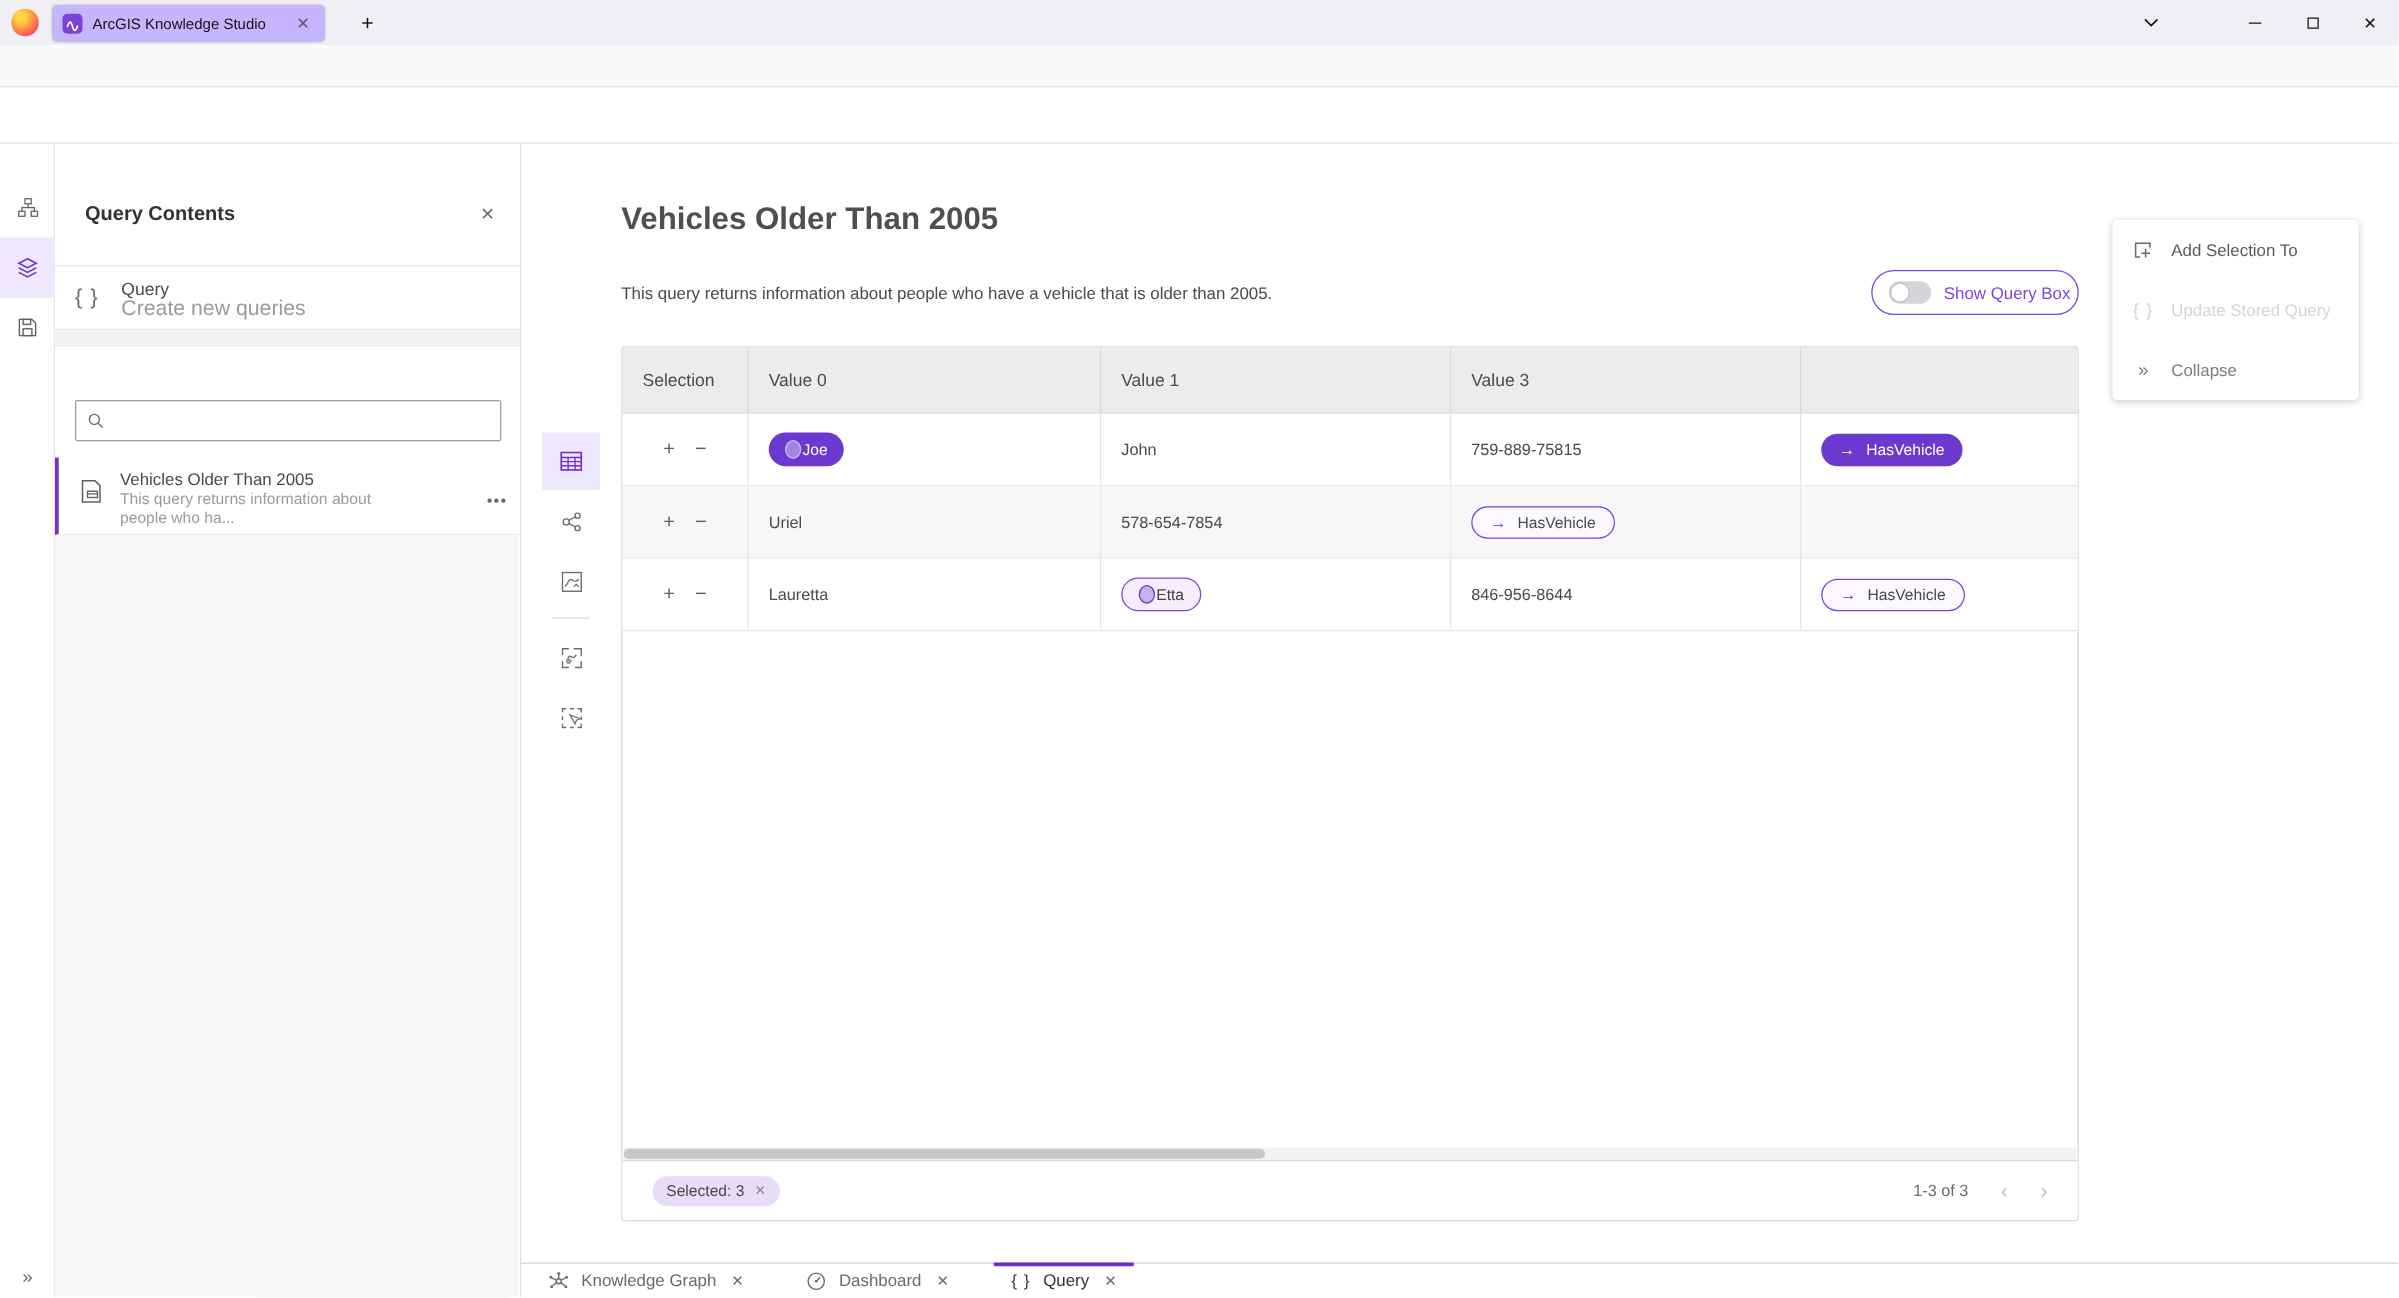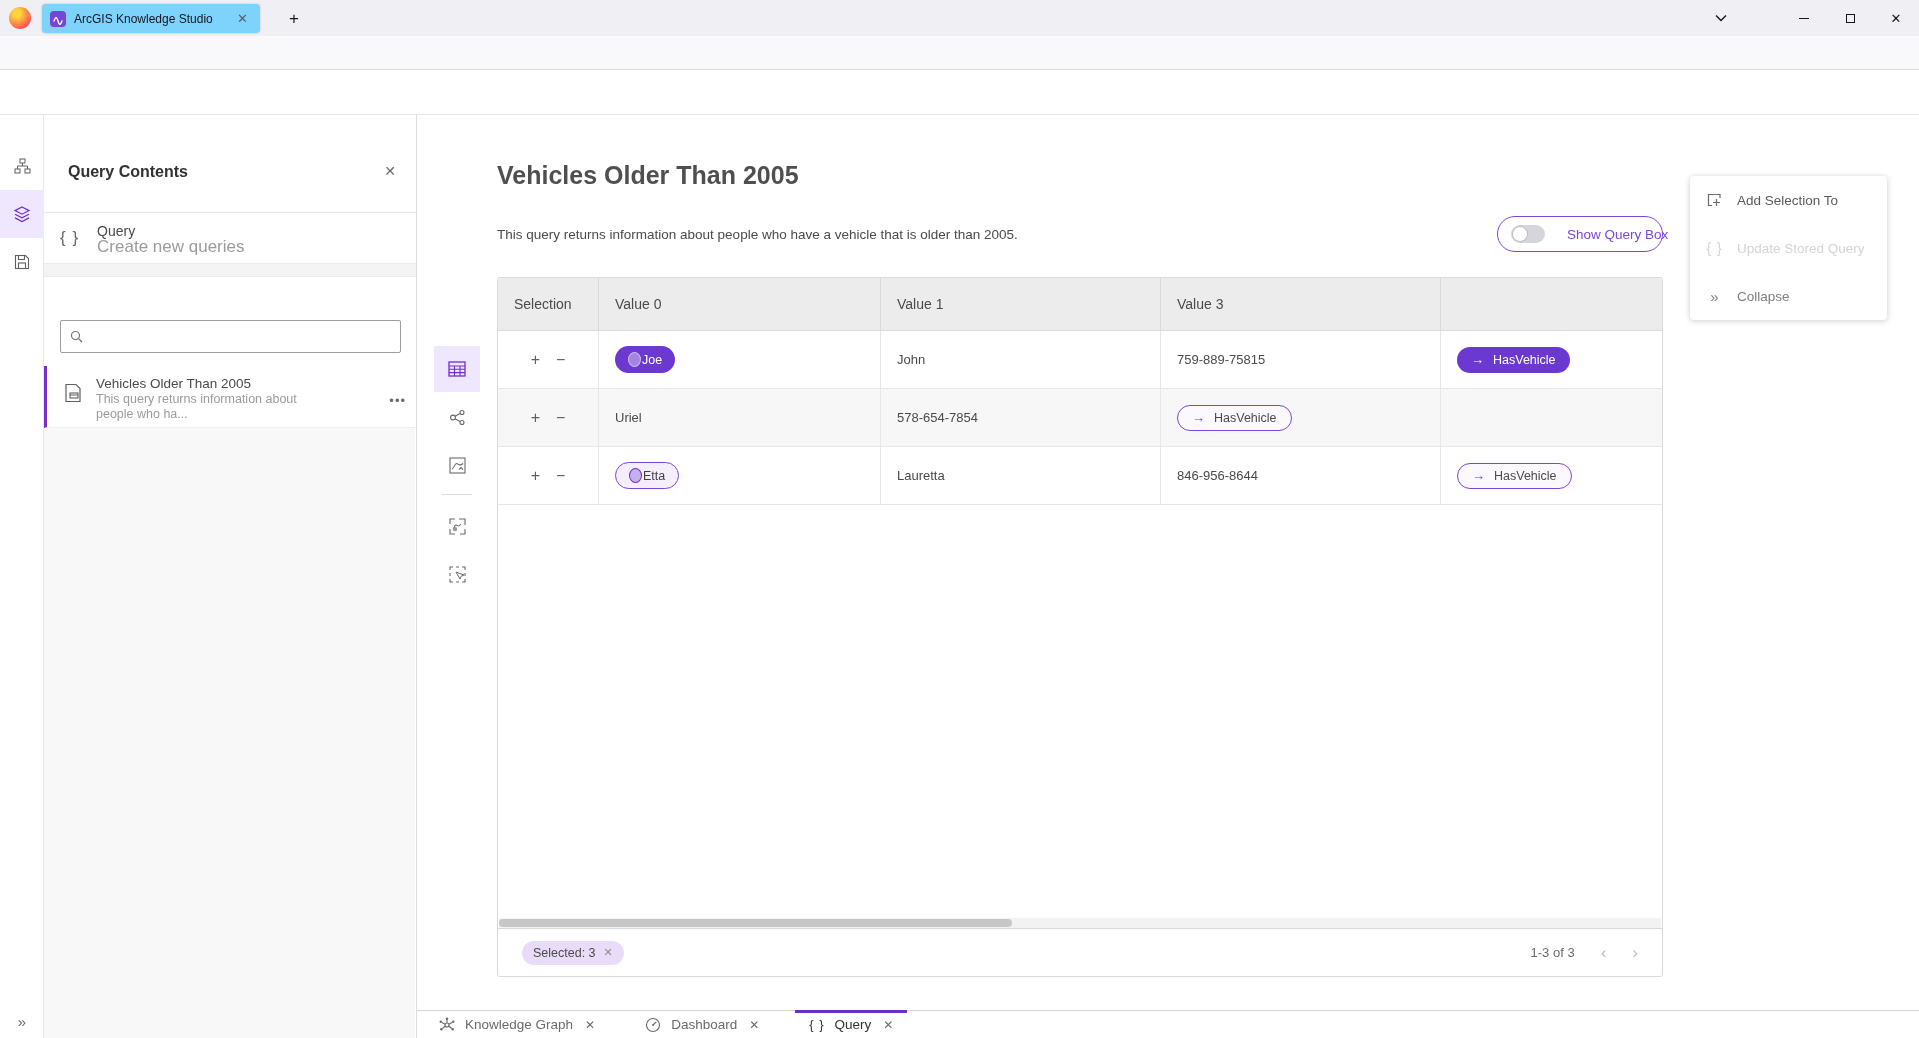--- a/index.html
+++ b/index.html
@@ -8,21 +8,21 @@
     font-family:"Liberation Sans", sans-serif;
     background:#ffffff; overflow:hidden; position:relative;
     -webkit-font-smoothing:antialiased; color:#4a4a4a;
   }
   svg { display:block; }
 
   
   .tabbar { position:absolute; left:0; top:0; width:1919px; height:36px; background:#f0f0f4; }
   .ff-logo { position:absolute; left:9px; top:7px; width:22px; height:22px; border-radius:50%;
     background:radial-gradient(circle at 35% 30%, #ffd43e 0 18%, #ff9640 45%, #ff4f5e 75%, #b5007f 100%); cursor:pointer; }
-  .btab { position:absolute; left:42px; top:4px; width:218px; height:29px; background:#7dd3fc; border-radius:4px;
+  .btab { position:absolute; left:42px; top:4px; width:218px; height:29px; background:#c4b5fd; border-radius:4px;
     box-shadow:0 0 2px rgba(0,0,0,.25); display:flex; align-items:center; padding:0 8px; gap:8px; cursor:pointer; }
   .favicon { width:16px; height:16px; border-radius:4px; background:#7a42d6; display:flex; align-items:center; justify-content:center; flex:none; }
   .btab-title { font-size:12px; color:#15141a; white-space:nowrap; overflow:hidden; flex:1; }
   .btab-close { font-size:13px; color:#5b5b66; padding:2px 4px; cursor:pointer; }
   .newtab { position:absolute; left:282px; top:7px; width:24px; height:24px; font-size:17px; color:#15141a;
     display:flex; align-items:center; justify-content:center; border-radius:4px; cursor:pointer; }
   .tabbar-right { position:absolute; right:0; top:0; height:36px; display:flex; align-items:stretch; }
   .tab-chevron { width:32px; display:flex; align-items:center; justify-content:center; color:#15141a; cursor:pointer; margin-right:44px; }
   .winbtn { width:46px; display:flex; align-items:center; justify-content:center; color:#15141a; font-size:13px; cursor:pointer; }
   .win-min-glyph { width:10px; height:1px; background:#15141a; }
@@ -86,21 +86,21 @@
   .si-title { font-size:13.5px; color:#4a4a4a; line-height:17px; }
   .si-desc { font-size:12.5px; color:#9b9b9b; line-height:15px; width:212px; }
   .si-dots { margin-left:auto; color:#6a6a6a; font-size:13px; letter-spacing:1px; padding-top:18px; cursor:pointer; }
   .panel-lower { position:absolute; left:0; top:313px; width:calc(100% - 1px); bottom:0; background:#f8f8f8; }
 
   
   .main { position:absolute; left:417px; top:115px; width:1502px; height:895px; background:#fff; }
   .main-title { position:absolute; left:80px; top:46px; font-size:25px; font-weight:700; color:#4f4f4f; }
   .main-desc { position:absolute; left:80px; top:112px; font-size:13.5px; color:#4a4a4a; }
   .toggle-pill { position:absolute; left:1080px; top:101px; width:166px; height:36px; border:1.5px solid #7b45e0; border-radius:18px;
-    display:flex; align-items:center; padding:0 13px; gap:22px; cursor:pointer; background:#fff; }
+    display:flex; align-items:center; padding:0 13px; gap:10px; cursor:pointer; background:#fff; }
   .switch { width:34px; height:18px; border-radius:9px; background:#d6d5db; position:relative; flex:none; }
   .switch .knob { position:absolute; left:1px; top:1px; width:16px; height:16px; border-radius:50%; background:#fff; border:1px solid #bdbdbd; }
   .toggle-label { font-size:13.5px; color:#7b45e0; white-space:nowrap; }
 
   
   .vtool { position:absolute; left:17px; top:231px; width:46px; }
   .vtool-btn { width:46px; height:46px; display:flex; align-items:center; justify-content:center; cursor:pointer; margin-bottom:2px; }
   .vtool-btn.sel { background:#efe7fd; }
   .vtool-div { width:30px; height:1px; background:#dcdcdc; margin:6px auto 8px; }
 
@@ -403,27 +403,27 @@
             <span>HasVehicle</span>
           </span>
         </div>
     </div>
 
     <div class="tgrid trow">
       <div class="td selcell">
         <span class="pm">+</span>
         <span class="pm">−</span>
       </div>
+      <div class="td">Lauretta</div>
       <div class="td">
           <span class="pill outline">
             <span class="dot"></span>
             <span>Etta</span>
           </span>
         </div>
-      <div class="td">Lauretta</div>
       <div class="td">846-956-8644</div>
       <div class="td">
           <span class="relpill outline">
             <span class="arr">→</span>
             <span>HasVehicle</span>
           </span>
         </div>
     </div>
 
     <div class="hscroll">

